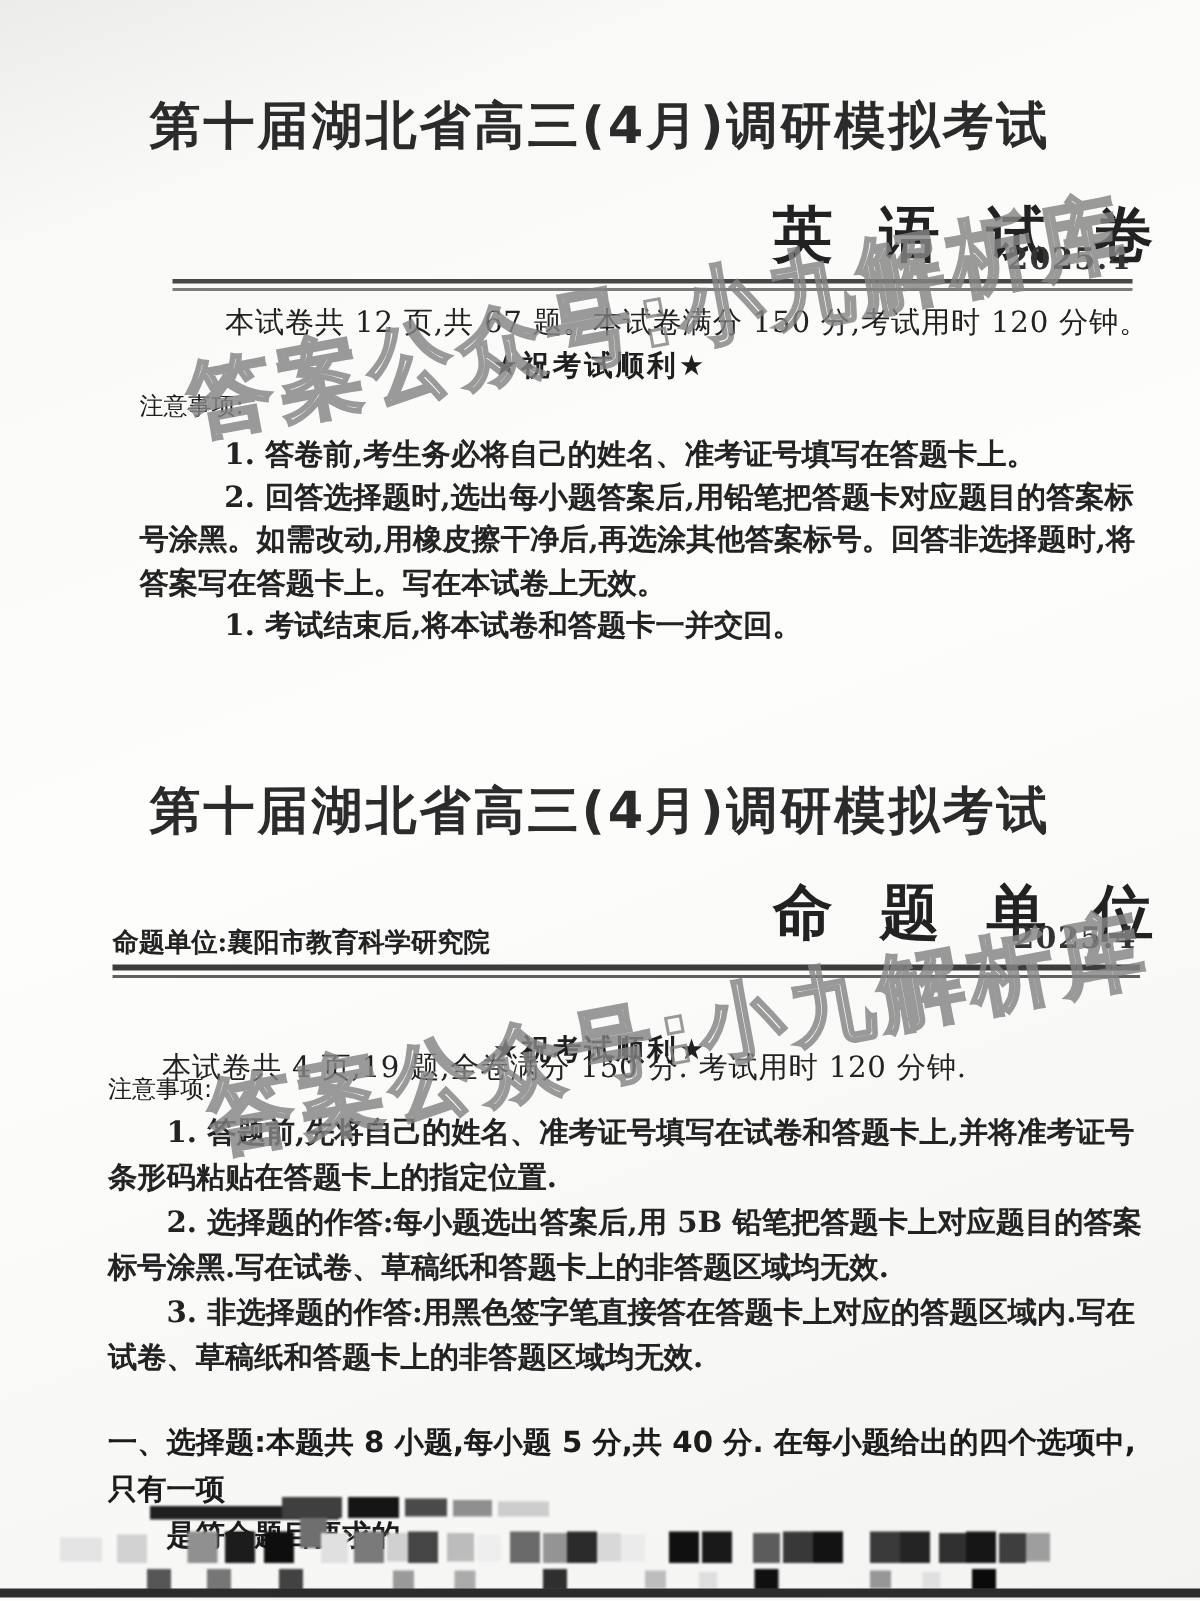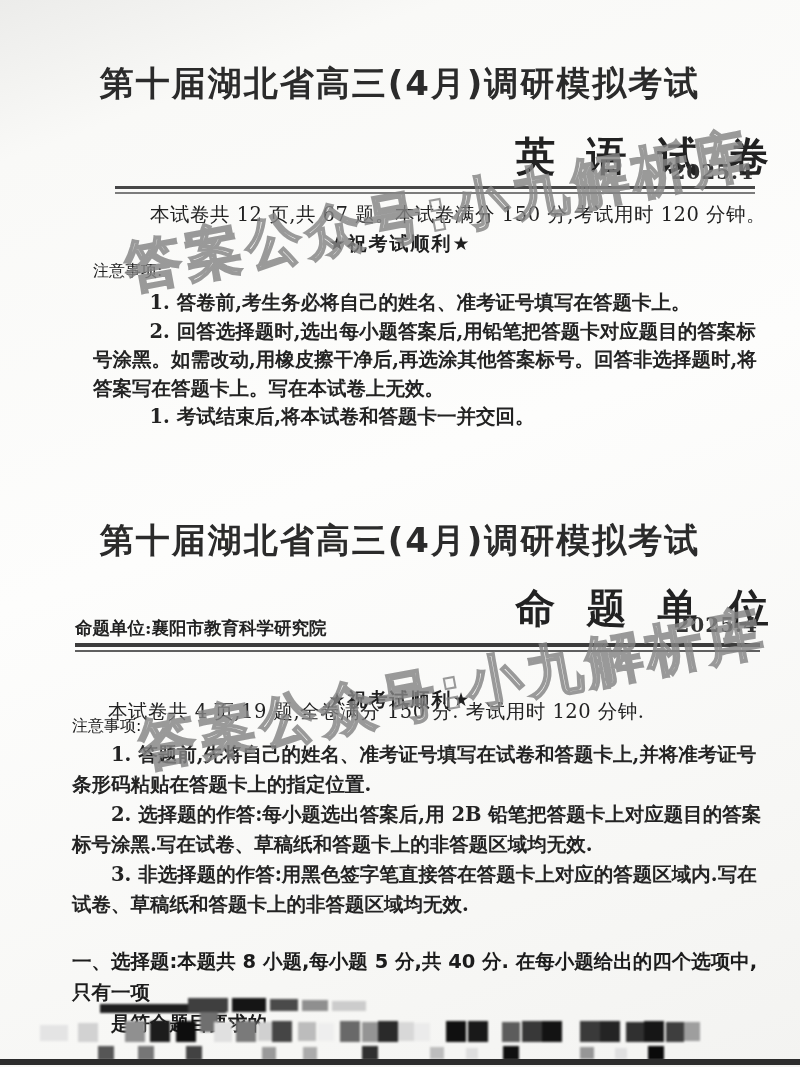--- a/index.html
+++ b/index.html
@@ -98,21 +98,21 @@
     <div class="abs rule thick" style="top:643px;left:75px;width:685px;"></div>
 
     <div class="abs summary" style="top:658px;left:108px;margin-top:40px;">本试卷共 4 页,19 题,全卷满分 150 分. 考试用时 120 分钟.</div>
 
     <div class="abs wish" style="top:687px;left:0;">★祝考试顺利★</div>
 
     <div class="abs notice-label" style="top:716px;left:72px;">注意事项:</div>
 
     <div class="abs notices math" style="top:740px;left:72px;width:692px;">
       <p>1. 答题前,先将自己的姓名、准考证号填写在试卷和答题卡上,并将准考证号条形码粘贴在答题卡上的指定位置.</p>
-      <p>2. 选择题的作答:每小题选出答案后,用 2B 铅笔把答题卡上对应题目的答案标号涂黑.写在试卷、草稿纸和答题卡上的非答题区域均无效.</p>
+      <p>2. 选择题的作答:每小题选出答案后,用 5B 铅笔把答题卡上对应题目的答案标号涂黑.写在试卷、草稿纸和答题卡上的非答题区域均无效.</p>
       <p>3. 非选择题的作答:用黑色签字笔直接答在答题卡上对应的答题区域内.写在试卷、草稿纸和答题卡上的非答题区域均无效.</p>
     </div>
 
     <div class="abs section-heading" style="top:946px;left:72px;width:700px;">
       <span class="line1">一、选择题:本题共 8 小题,每小题 5 分,共 40 分. 在每小题给出的四个选项中,只有一项</span>
       <span class="line2">是符合题目要求的.</span>
     </div>
   </section>
 
   <div class="abs watermark" style="left:126px;top:232px;">答案公众号:小九解析库</div>

